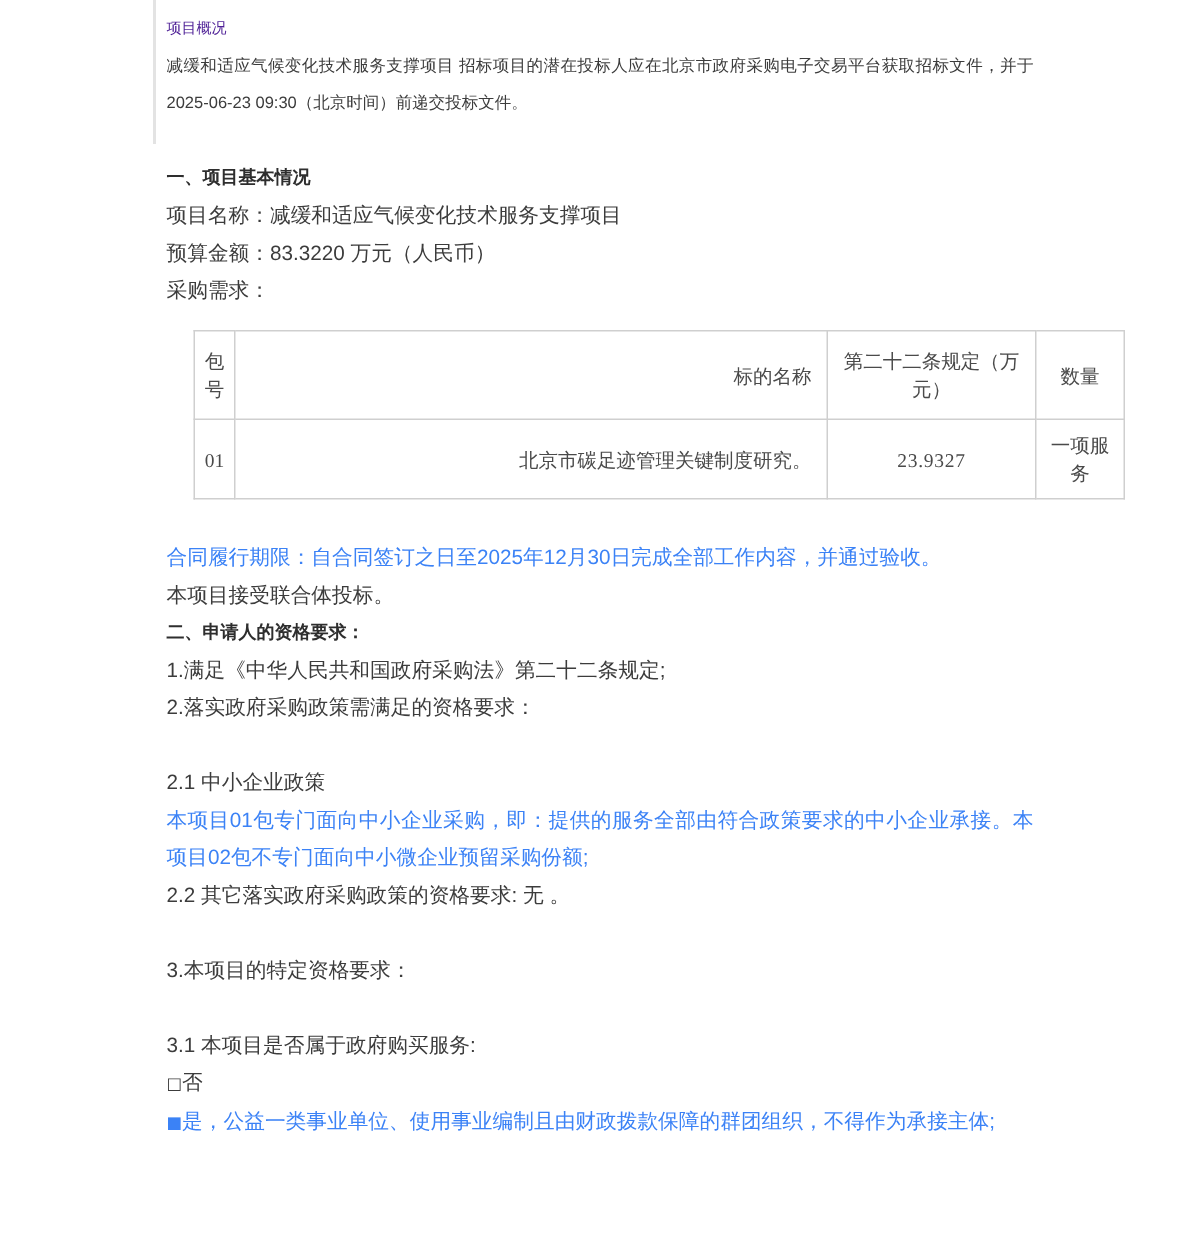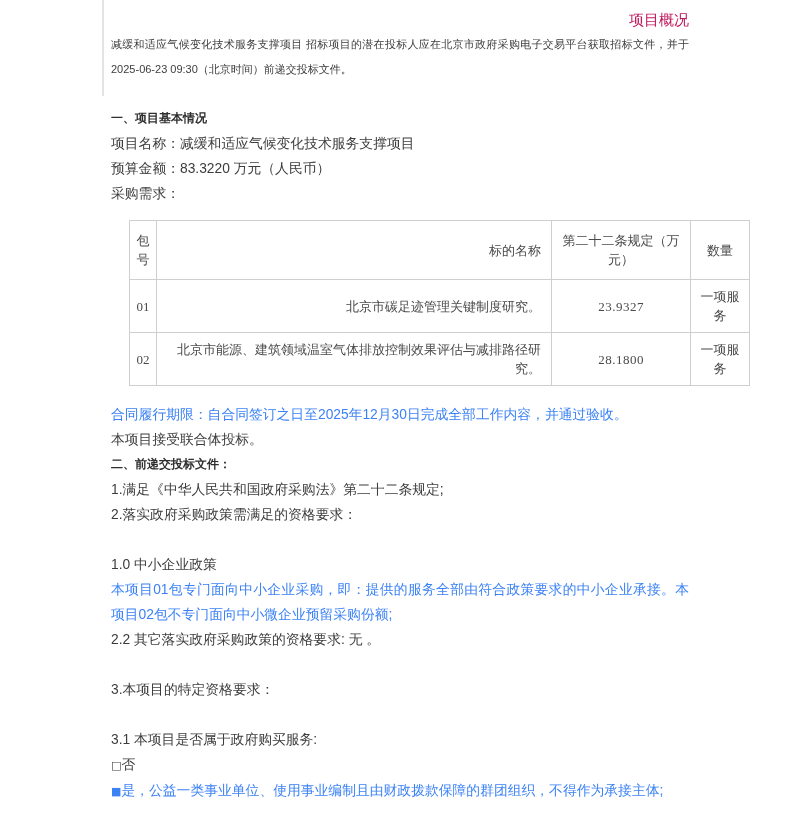--- a/index.html
+++ b/index.html
@@ -35,24 +35,23 @@
   }
   .overview-rule {
     position: absolute;
     left: -9px;
     top: 0px;
     width: 2px;
     height: 96px;
     background: #e3e3e3;
   }
   .ov-title {
-    font-size: 15px;
+    font-size: 10px;
     line-height: 24px;
-    color: #be185d;
-    text-align: right;
+    color: #4c1d95;
   }
   .ov-body {
     font-size: 11px;
     line-height: 25px;
     color: #3c3c3c;
     text-align: justify;
   }
 
   
   .sec-head {
@@ -73,21 +72,21 @@
     text-align: justify;
   }
   .blank {
     height: 25px;
   }
   .gap-lg { height: 18px; }
 
   
   .tbl-wrap {
     margin-top: 14px;
-    margin-bottom: 16px;
+    margin-bottom: 26px;
     padding-left: 18px;
   }
   table.pkg {
     border-collapse: collapse;
     width: 578px;
     table-layout: fixed;
     font-family: "Liberation Serif", "DejaVu Serif", serif;
   }
   table.pkg th,
   table.pkg td {
@@ -145,38 +144,32 @@
             <th class="c-qty">数量</th>
           </tr>
         </thead>
         <tbody>
           <tr class="row">
             <td class="c-no">01</td>
             <td class="c-name">北京市碳足迹管理关键制度研究。</td>
             <td class="c-amt num">23.9327</td>
             <td class="c-qty">一项服务</td>
           </tr>
-          <tr class="row">
-            <td class="c-no">02</td>
-            <td class="c-name">北京市能源、建筑领域温室气体排放控制效果评估与减排路径研究。</td>
-            <td class="c-amt num">28.1800</td>
-            <td class="c-qty">一项服务</td>
-          </tr>
         </tbody>
       </table>
     </div>
 
     <div class="para">合同履行期限：自合同签订之日至2025年12月30日完成全部工作内容，并通过验收。</div>
     <div class="line">本项目接受联合体投标。</div>
 
-    <div class="sec-head">二、前递交投标文件：</div>
+    <div class="sec-head">二、申请人的资格要求：</div>
     <div class="line">1.满足《中华人民共和国政府采购法》第二十二条规定;</div>
     <div class="line">2.落实政府采购政策需满足的资格要求：</div>
     <div class="blank"></div>
-    <div class="line">1.0 中小企业政策</div>
+    <div class="line">2.1 中小企业政策</div>
     <div class="para">本项目01包专门面向中小企业采购，即：提供的服务全部由符合政策要求的中小企业承接。本项目02包不专门面向中小微企业预留采购份额;</div>
     <div class="line">2.2 其它落实政府采购政策的资格要求: 无 。</div>
 
     <div class="blank"></div>
 
     <div class="line">3.本项目的特定资格要求：</div>
     <div class="blank"></div>
     <div class="line">3.1 本项目是否属于政府购买服务:</div>
     <div class="line"><span class="box-sym">□</span><span>否</span></div>
     <div class="para"><span class="box-sym">■</span><span>是，公益一类事业单位、使用事业编制且由财政拨款保障的群团组织，不得作为承接主体;</span></div>

